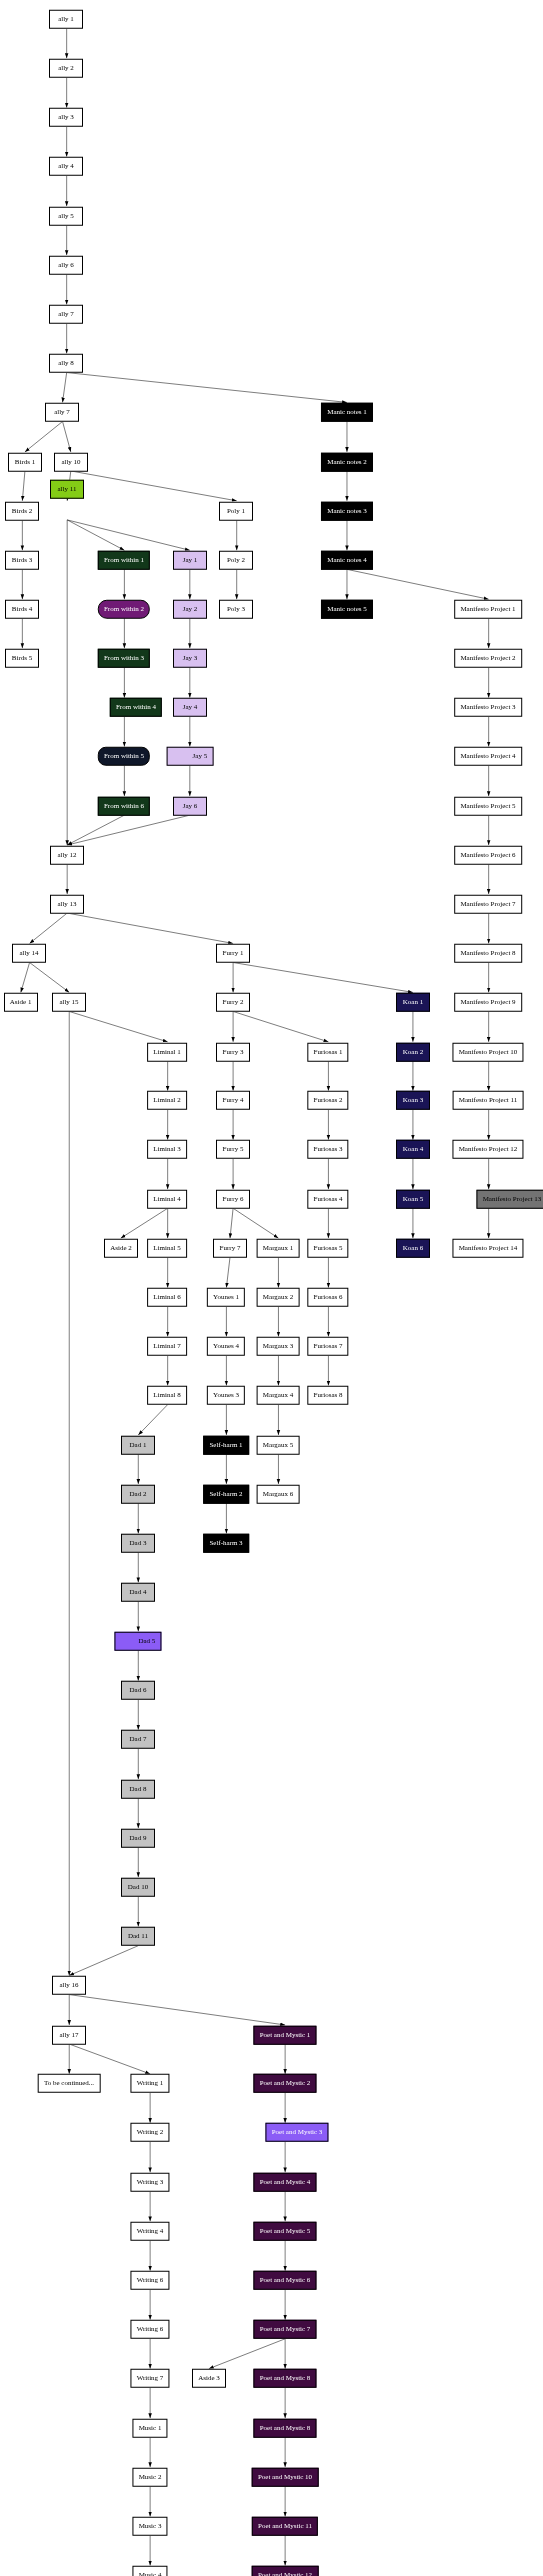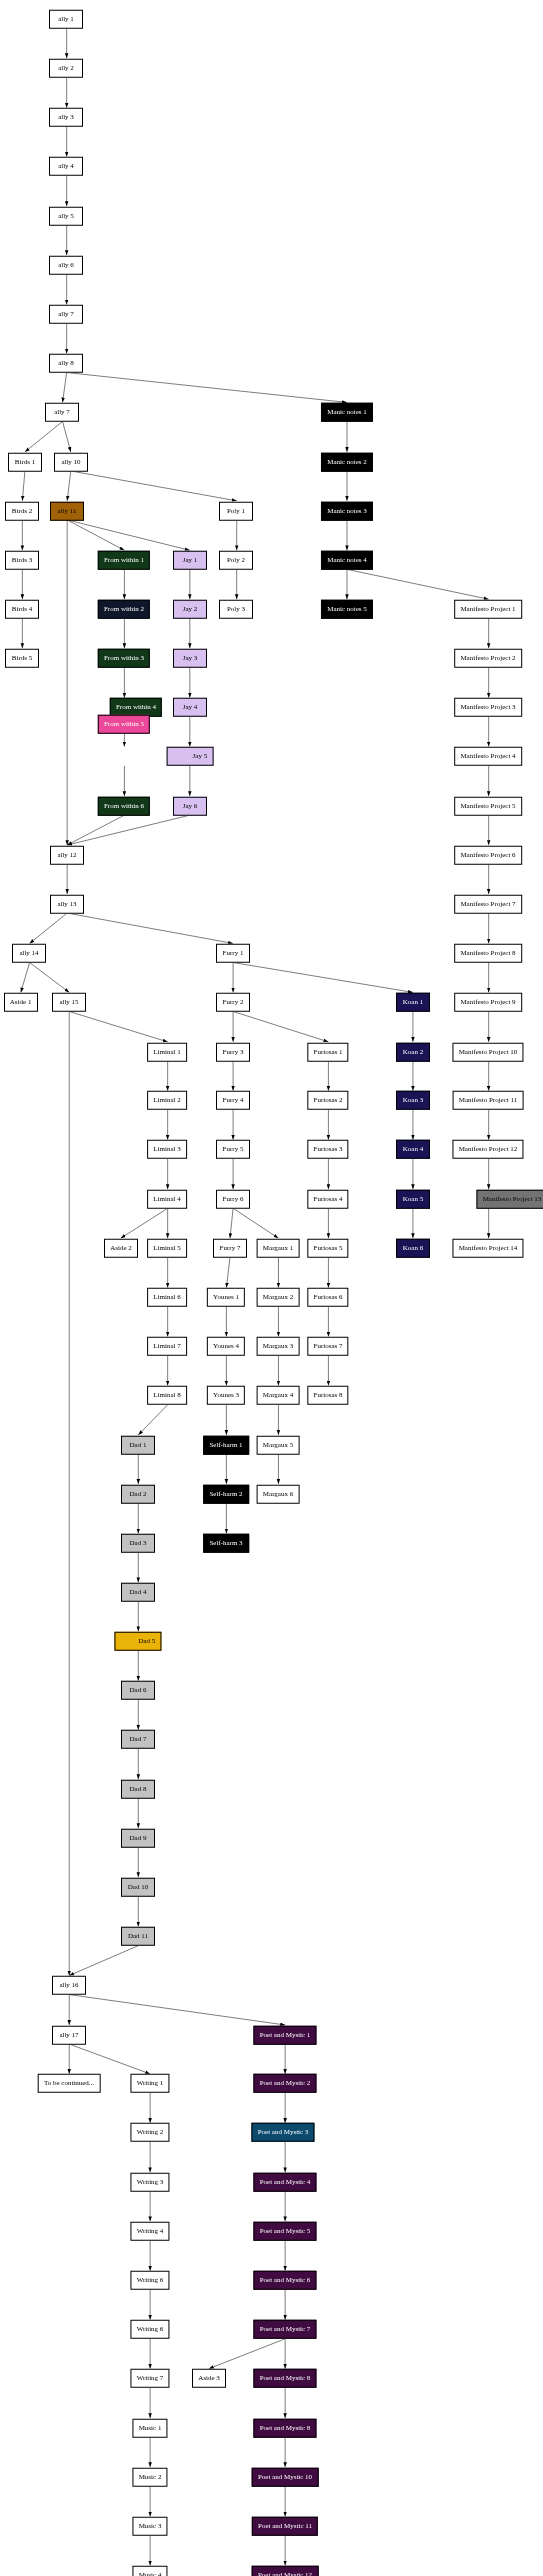--- a/index.html
+++ b/index.html
@@ -197,42 +197,42 @@
     <div class="node" style="left: 66px; top: 216px; background: rgb(255, 255, 255); color: rgb(0, 0, 0);">ally 5</div>
     <div class="node" style="left: 66px; top: 265px; background: rgb(255, 255, 255); color: rgb(0, 0, 0);">ally 6</div>
     <div class="node" style="left: 66px; top: 314px; background: rgb(255, 255, 255); color: rgb(0, 0, 0);">ally 7</div>
     <div class="node" style="left: 66px; top: 363px; background: rgb(255, 255, 255); color: rgb(0, 0, 0);">ally 8</div>
     <div class="node" style="left: 62px; top: 412px; background: rgb(255, 255, 255); color: rgb(0, 0, 0);">ally 7</div>
     <div class="node" style="left: 347px; top: 412px; background: rgb(0, 0, 0); color: rgb(255, 255, 255);">Manic notes 1</div>
     <div class="node" style="left: 25px; top: 462px; background: rgb(255, 255, 255); color: rgb(0, 0, 0);">Birds 1</div>
     <div class="node" style="left: 71px; top: 462px; background: rgb(255, 255, 255); color: rgb(0, 0, 0);">ally 10</div>
     <div class="node" style="left: 347px; top: 462px; background: rgb(0, 0, 0); color: rgb(255, 255, 255);">Manic notes 2</div>
     <div class="node" style="left: 22px; top: 511px; background: rgb(255, 255, 255); color: rgb(0, 0, 0);">Birds 2</div>
-    <div class="node" style="left: 67px; top: 511px; background: #a16207; color: rgb(0, 0, 0); text-align: center;">ally 11</div>
+    <div class="node" style="left: 67px; top: 489px; background: #84cc16; color: rgb(0, 0, 0); text-align: center;">ally 11</div>
     <div class="node" style="left: 236px; top: 511px; background: rgb(255, 255, 255); color: rgb(0, 0, 0);">Poly 1</div>
     <div class="node" style="left: 347px; top: 511px; background: rgb(0, 0, 0); color: rgb(255, 255, 255);">Manic notes 3</div>
     <div class="node" style="left: 22px; top: 560px; background: rgb(255, 255, 255); color: rgb(0, 0, 0);">Birds 3</div>
     <div class="node" style="left: 124px; top: 560px; background: rgb(18, 56, 26); color: rgb(255, 255, 255);">From within 1</div>
     <div class="node" style="left: 190px; top: 560px; background: rgb(216, 192, 240); color: rgb(0, 0, 0);">Jay 1</div>
     <div class="node" style="left: 236px; top: 560px; background: rgb(255, 255, 255); color: rgb(0, 0, 0);">Poly 2</div>
     <div class="node" style="left: 347px; top: 560px; background: rgb(0, 0, 0); color: rgb(255, 255, 255);">Manic notes 4</div>
     <div class="node" style="left: 22px; top: 609px; background: rgb(255, 255, 255); color: rgb(0, 0, 0);">Birds 4</div>
-    <div class="node" style="left: 124px; top: 609px; background: #0f172a; color: rgb(255, 255, 255);">From within 2</div>
+    <div class="node" style="left: 124px; top: 609px; background: #701a75; color: rgb(255, 255, 255); border-radius: 9px;">From within 2</div>
     <div class="node" style="left: 190px; top: 609px; background: rgb(216, 192, 240); color: rgb(0, 0, 0);">Jay 2</div>
     <div class="node" style="left: 236px; top: 609px; background: rgb(255, 255, 255); color: rgb(0, 0, 0);">Poly 3</div>
     <div class="node" style="left: 347px; top: 609px; background: rgb(0, 0, 0); color: rgb(255, 255, 255);">Manic notes 5</div>
     <div class="node" style="left: 488px; top: 609px; background: rgb(255, 255, 255); color: rgb(0, 0, 0);">Manifesto Project 1</div>
     <div class="node" style="left: 22px; top: 658px; background: rgb(255, 255, 255); color: rgb(0, 0, 0);">Birds 5</div>
     <div class="node" style="left: 124px; top: 658px; background: rgb(18, 56, 26); color: rgb(255, 255, 255);">From within 3</div>
     <div class="node" style="left: 190px; top: 658px; background: rgb(216, 192, 240); color: rgb(0, 0, 0);">Jay 3</div>
     <div class="node" style="left: 488px; top: 658px; background: rgb(255, 255, 255); color: rgb(0, 0, 0);">Manifesto Project 2</div>
     <div class="node" style="left: 124px; top: 707px; background: rgb(18, 56, 26); color: rgb(255, 255, 255); margin-left: 12px;">From within 4</div>
     <div class="node" style="left: 190px; top: 707px; background: rgb(216, 192, 240); color: rgb(0, 0, 0);">Jay 4</div>
     <div class="node" style="left: 488px; top: 707px; background: rgb(255, 255, 255); color: rgb(0, 0, 0);">Manifesto Project 3</div>
-    <div class="node" style="left: 124px; top: 724px; background: #ec4899; color: rgb(255, 255, 255);">From within 5</div>
+    <div class="node" style="left: 124px; top: 756px; background: #0f172a; color: rgb(255, 255, 255); border-radius: 8px;">From within 5</div>
     <div class="node" style="left: 190px; top: 756px; background: rgb(216, 192, 240); color: rgb(0, 0, 0); padding-left: 25px;">Jay 5</div>
     <div class="node" style="left: 488px; top: 756px; background: rgb(255, 255, 255); color: rgb(0, 0, 0);">Manifesto Project 4</div>
     <div class="node" style="left: 124px; top: 806px; background: rgb(18, 56, 26); color: rgb(255, 255, 255);">From within 6</div>
     <div class="node" style="left: 190px; top: 806px; background: rgb(216, 192, 240); color: rgb(0, 0, 0);">Jay 6</div>
     <div class="node" style="left: 488px; top: 806px; background: rgb(255, 255, 255); color: rgb(0, 0, 0);">Manifesto Project 5</div>
     <div class="node" style="left: 67px; top: 855px; background: rgb(255, 255, 255); color: rgb(0, 0, 0);">ally 12</div>
     <div class="node" style="left: 488px; top: 855px; background: rgb(255, 255, 255); color: rgb(0, 0, 0);">Manifesto Project 6</div>
     <div class="node" style="left: 67px; top: 904px; background: rgb(255, 255, 255); color: rgb(0, 0, 0);">ally 13</div>
     <div class="node" style="left: 488px; top: 904px; background: rgb(255, 255, 255); color: rgb(0, 0, 0);">Manifesto Project 7</div>
     <div class="node" style="left: 29px; top: 953px; background: rgb(255, 255, 255); color: rgb(0, 0, 0);">ally 14</div>
@@ -284,35 +284,35 @@
     <div class="node" style="left: 328px; top: 1395px; background: rgb(255, 255, 255); color: rgb(0, 0, 0);">Furiosas 8</div>
     <div class="node" style="left: 138px; top: 1445px; background: rgb(194, 194, 194); color: rgb(0, 0, 0);">Dad 1</div>
     <div class="node" style="left: 226px; top: 1445px; background: rgb(0, 0, 0); color: rgb(255, 255, 255);">Self-harm 1</div>
     <div class="node" style="left: 278px; top: 1445px; background: rgb(255, 255, 255); color: rgb(0, 0, 0);">Margaux 5</div>
     <div class="node" style="left: 138px; top: 1494px; background: rgb(194, 194, 194); color: rgb(0, 0, 0);">Dad 2</div>
     <div class="node" style="left: 226px; top: 1494px; background: rgb(0, 0, 0); color: rgb(255, 255, 255);">Self-harm 2</div>
     <div class="node" style="left: 278px; top: 1494px; background: rgb(255, 255, 255); color: rgb(0, 0, 0);">Margaux 6</div>
     <div class="node" style="left: 138px; top: 1543px; background: rgb(194, 194, 194); color: rgb(0, 0, 0);">Dad 3</div>
     <div class="node" style="left: 226px; top: 1543px; background: rgb(0, 0, 0); color: rgb(255, 255, 255);">Self-harm 3</div>
     <div class="node" style="left: 138px; top: 1592px; background: rgb(194, 194, 194); color: rgb(0, 0, 0);">Dad 4</div>
-    <div class="node" style="left: 138px; top: 1641px; background: #eab308; color: rgb(0, 0, 0); padding-left: 23px;">Dad 5</div>
+    <div class="node" style="left: 138px; top: 1641px; background: #8b5cf6; color: rgb(0, 0, 0); padding-left: 23px;">Dad 5</div>
     <div class="node" style="left: 138px; top: 1690px; background: rgb(194, 194, 194); color: rgb(0, 0, 0);">Dad 6</div>
     <div class="node" style="left: 138px; top: 1739px; background: rgb(194, 194, 194); color: rgb(0, 0, 0);">Dad 7</div>
     <div class="node" style="left: 138px; top: 1789px; background: rgb(194, 194, 194); color: rgb(0, 0, 0);">Dad 8</div>
     <div class="node" style="left: 138px; top: 1838px; background: rgb(194, 194, 194); color: rgb(0, 0, 0);">Dad 9</div>
     <div class="node" style="left: 138px; top: 1887px; background: rgb(194, 194, 194); color: rgb(0, 0, 0);">Dad 10</div>
     <div class="node" style="left: 138px; top: 1936px; background: rgb(194, 194, 194); color: rgb(0, 0, 0);">Dad 11</div>
     <div class="node" style="left: 69px; top: 1985px; background: rgb(255, 255, 255); color: rgb(0, 0, 0);">ally 16</div>
     <div class="node" style="left: 69px; top: 2035px; background: rgb(255, 255, 255); color: rgb(0, 0, 0);">ally 17</div>
     <div class="node" style="left: 285px; top: 2035px; background: rgb(64, 11, 64); color: rgb(255, 255, 255);">Poet and Mystic 1</div>
     <div class="node" style="left: 69px; top: 2083px; background: rgb(255, 255, 255); color: rgb(0, 0, 0);">To be continued...</div>
     <div class="node" style="left: 150px; top: 2083px; background: rgb(255, 255, 255); color: rgb(0, 0, 0);">Writing 1</div>
     <div class="node" style="left: 285px; top: 2083px; background: rgb(64, 11, 64); color: rgb(255, 255, 255);">Poet and Mystic 2</div>
     <div class="node" style="left: 150px; top: 2132px; background: rgb(255, 255, 255); color: rgb(0, 0, 0);">Writing 2</div>
-    <div class="node" style="left: 283px; top: 2132px; background: #0c4a6e; color: rgb(255, 255, 255);">Poet and Mystic 3</div>
+    <div class="node" style="left: 297px; top: 2132px; background: #8b5cf6; color: rgb(255, 255, 255);">Poet and Mystic 3</div>
     <div class="node" style="left: 150px; top: 2182px; background: rgb(255, 255, 255); color: rgb(0, 0, 0);">Writing 3</div>
     <div class="node" style="left: 285px; top: 2182px; background: rgb(64, 11, 64); color: rgb(255, 255, 255);">Poet and Mystic 4</div>
     <div class="node" style="left: 150px; top: 2231px; background: rgb(255, 255, 255); color: rgb(0, 0, 0);">Writing 4</div>
     <div class="node" style="left: 285px; top: 2231px; background: rgb(64, 11, 64); color: rgb(255, 255, 255);">Poet and Mystic 5</div>
     <div class="node" style="left: 150px; top: 2280px; background: rgb(255, 255, 255); color: rgb(0, 0, 0);">Writing 6</div>
     <div class="node" style="left: 285px; top: 2280px; background: rgb(64, 11, 64); color: rgb(255, 255, 255);">Poet and Mystic 6</div>
     <div class="node" style="left: 150px; top: 2329px; background: rgb(255, 255, 255); color: rgb(0, 0, 0);">Writing 6</div>
     <div class="node" style="left: 285px; top: 2329px; background: rgb(64, 11, 64); color: rgb(255, 255, 255);">Poet and Mystic 7</div>
     <div class="node" style="left: 150px; top: 2378px; background: rgb(255, 255, 255); color: rgb(0, 0, 0);">Writing 7</div>
     <div class="node" style="left: 209px; top: 2378px; background: rgb(255, 255, 255); color: rgb(0, 0, 0);">Aside 3</div>

